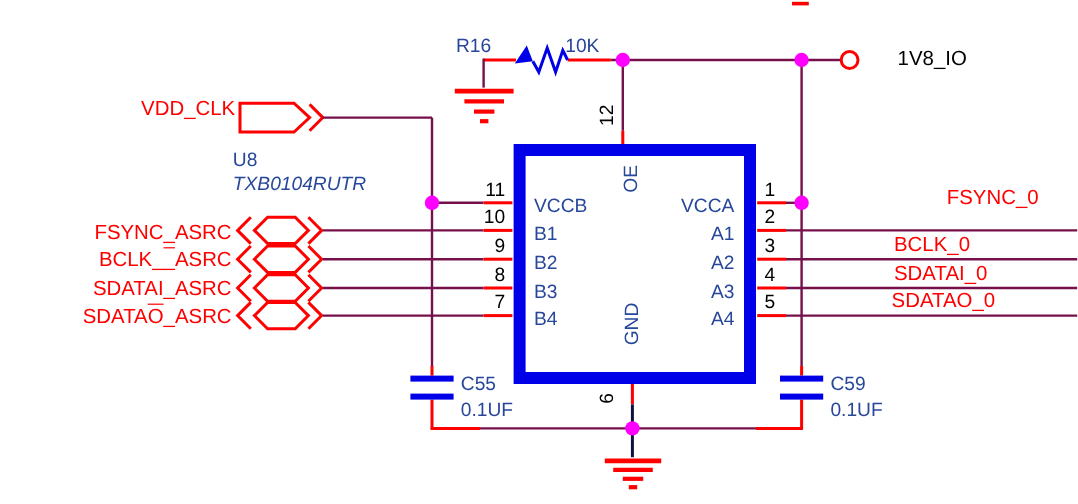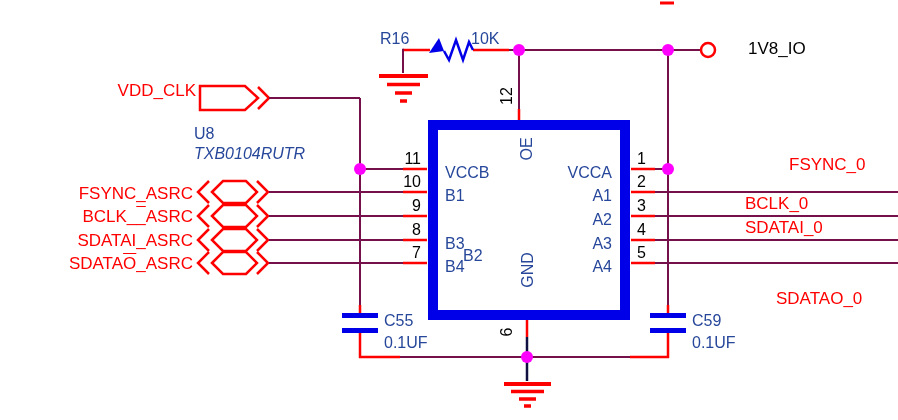--- a/index.html
+++ b/index.html
@@ -154,40 +154,40 @@
   <div class="lbl navy f16" style="left:194px;top:144px;font-style:italic;">TXB0104RUTR</div>
 
   <div class="lbl red f17 ra" style="right:705px;top:184px;"><span>FSYNC_ASRC</span><span class="ovl"></span><span></span></div>
   <div class="lbl red f17 ra" style="right:705px;top:207px;"><span>BCLK_</span><span class="ovl">_</span><span>ASRC</span></div>
   <div class="lbl red f17 ra" style="right:705px;top:231px;"><span>SDATAI_ASRC</span><span class="ovl"></span><span></span></div>
   <div class="lbl red f17 ra" style="right:705px;top:254px;"><span>SDATA</span><span class="ovl">O</span><span>_ASRC</span></div>
 
   <div class="lbl red f17" style="left:745px;top:155px;margin-left:44px;">FSYNC_0</div>
   <div class="lbl red f17" style="left:745px;top:194px;">BCLK_0</div>
   <div class="lbl red f17" style="left:745px;top:218px;">SDATAI_0</div>
-  <div class="lbl red f17" style="left:776px;top:241px;margin-top:48px;">SDATAO_0</div>
+  <div class="lbl red f17" style="left:743px;top:241px;">SDATAO_0</div>
 
   <div class="lbl blk f16 ra" style="right:477px;top:149px;">11</div>
   <div class="lbl blk f16 ra" style="right:477px;top:172px;">10</div>
   <div class="lbl blk f16 ra" style="right:477px;top:196px;">9</div>
   <div class="lbl blk f16 ra" style="right:477px;top:220px;">8</div>
   <div class="lbl blk f16 ra" style="right:477px;top:243px;">7</div>
 
   <div class="lbl blk f16" style="left:637px;top:149px;">1</div>
   <div class="lbl blk f16" style="left:637px;top:172px;">2</div>
   <div class="lbl blk f16" style="left:637px;top:196px;">3</div>
   <div class="lbl blk f16" style="left:637px;top:220px;">4</div>
   <div class="lbl blk f16" style="left:637px;top:243px;">5</div>
 
   <div class="lbl blk f16 rot" style="left:489px;top:81px;width:36px;height:30px;">12</div>
   <div class="lbl blk f16 rot" style="left:489px;top:317px;width:36px;height:30px;">6</div>
 
   <div class="lbl navy f16" style="left:445px;top:163px;">VCCB</div>
   <div class="lbl navy f16" style="left:445px;top:186px;">B1</div>
-  <div class="lbl navy f16" style="left:463px;top:210px;margin-top:36px;">B2</div>
+  <div class="lbl navy f16" style="left:445px;top:210px;">B2</div>
   <div class="lbl navy f16" style="left:445px;top:234px;">B3</div>
   <div class="lbl navy f16" style="left:445px;top:257px;">B4</div>
 
   <div class="lbl navy f16 ra" style="right:286px;top:163px;">VCCA</div>
   <div class="lbl navy f16 ra" style="right:286px;top:186px;">A1</div>
   <div class="lbl navy f16 ra" style="right:286px;top:210px;">A2</div>
   <div class="lbl navy f16 ra" style="right:286px;top:234px;">A3</div>
   <div class="lbl navy f16 ra" style="right:286px;top:257px;margin-left:24px;">A4</div>
 
   <div class="lbl navy f16 rot" style="left:504px;top:134px;width:46px;height:30px;">OE</div>

